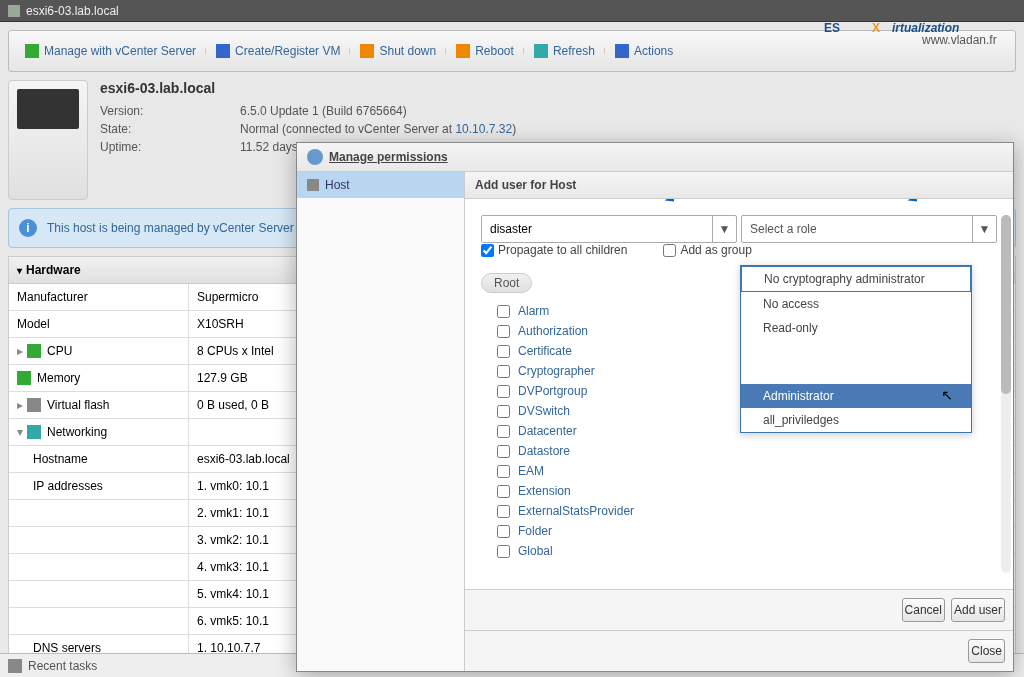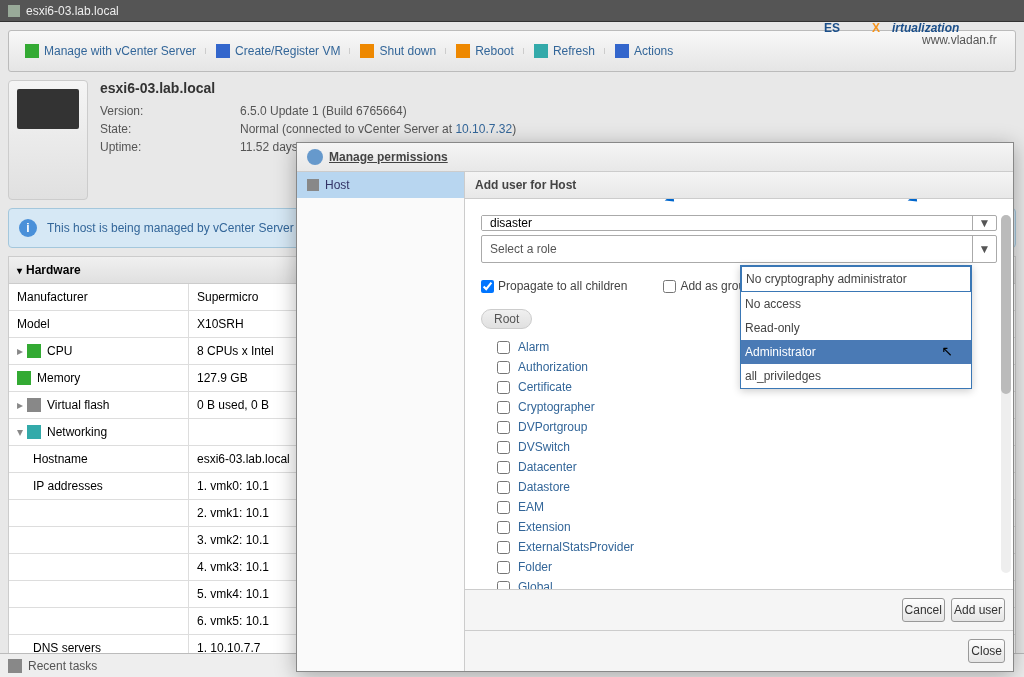--- a/index.html
+++ b/index.html
@@ -45,42 +45,42 @@
 .dialog-title { background: linear-gradient(#f5f5f5, #e8e8e8); padding: 6px 10px; border-bottom: 1px solid #ccc; display: flex; align-items: center; font-weight: bold; color: #444; text-decoration: underline; }
 .dialog-title .user-icon { width: 16px; height: 16px; background: #69c; border-radius: 50%; margin-right: 6px; }
 .dialog-body { flex: 1; display: flex; overflow: hidden; }
 .dialog-sidebar { width: 168px; border-right: 1px solid #ccc; background: #fafafa; }
 .sidebar-item { background: #b8d6f0; padding: 6px 10px; display: flex; align-items: center; color: #336; }
 .sidebar-item .sb-icon { width: 12px; height: 12px; background: #888; margin-right: 6px; }
 .dialog-main { flex: 1; display: flex; flex-direction: column; }
 .main-header { background: linear-gradient(#f5f5f5, #e8e8e8); padding: 6px 10px; border-bottom: 1px solid #ccc; font-weight: bold; color: #444; }
 .main-content { flex: 1; padding: 16px; position: relative; overflow: hidden; }
 
-.field-row { display: flex; gap: 4px; margin-bottom: 16px; position: relative; flex-direction: column; }
+.field-row { display: flex; gap: 4px; margin-bottom: 0; position: relative; }
 .combo { flex: 1; display: flex; border: 1px solid #aaa; height: 28px; border-radius: 2px; position: relative; }
 .combo input { flex: 1; border: none; padding: 0 8px; outline: none; }
 .combo .caret { width: 24px; border-left: 1px solid #aaa; display: flex; align-items: center; justify-content: center; color: #555; cursor: pointer; }
 .combo-placeholder { flex: 1; padding: 0 8px; line-height: 26px; color: #555; }
 
 .arrow-ann { position: absolute; top: -22px; color: #0066cc; font-size: 28px; }
 .arrow1 { left: 190px; }
 .arrow2 { left: 433px; }
 
 .check-row { display: flex; gap: 36px; margin-bottom: 16px; color: #444; }
 .check-row label { display: flex; align-items: center; gap: 4px; }
 
 .root-label { background: linear-gradient(#f0f0f0, #e0e0e0); border: 1px solid #ccc; border-radius: 10px; padding: 2px 12px; display: inline-block; margin-bottom: 8px; color: #555; }
 .priv-list { }
 .priv-item { display: flex; align-items: center; padding: 3px 0 3px 16px; }
 .priv-item input { margin-right: 8px; }
 .priv-item span { color: #336699; }
 
 
 .dropdown { position: absolute; top: 66px; left: 275px; width: 232px; background: #fff; border: 1px solid #3a77b5; box-shadow: 0 2px 8px rgba(0,0,0,0.2); z-index: 60; }
-.dd-item { padding: 5px 4px; color: #444; cursor: pointer; }
+.dd-item { padding: 5px 22px; color: #444; cursor: pointer; }
 .dd-item.selected { background: #4a7ab5; color: #fff; }
 .cursor-img { position: absolute; top: 3px; right: 18px; font-size: 14px; color: #000; }
 
 .dialog-footer { border-top: 1px solid #ccc; padding: 8px; display: flex; justify-content: flex-end; gap: 6px; background: #f5f5f5; }
 .dialog-footer2 { border-top: 1px solid #ccc; padding: 8px; display: flex; justify-content: flex-end; background: #f5f5f5; }
 .btn { background: linear-gradient(#fdfdfd, #e5e5e5); border: 1px solid #999; border-radius: 3px; padding: 4px 2px; cursor: pointer; color: #333; }
 
 .scrollbar { position: absolute; right: 2px; top: 16px; bottom: 16px; width: 10px; background: #eee; border-radius: 5px; }
 .scrollbar-thumb { position: absolute; top: 0; width: 100%; height: 50%; background: #bbb; border-radius: 5px; }
 
@@ -360,21 +360,21 @@
                 <span>Global</span>
               </div>
             </div>
         </div>
 
         <div class="dropdown">
           <div id="dd-items">
               <div class="dd-item" style="border: 1px solid rgb(58, 119, 181); margin: 0px;">No cryptography administrator</div>
               <div class="dd-item">No access</div>
               <div class="dd-item">Read-only</div>
-              <div class="dd-item selected" style="position: relative;">Administrator<span class="cursor-img">↖</span></div>
+              <div class="dd-item selected" style="position: relative; margin-top: 44px;">Administrator<span class="cursor-img">↖</span></div>
               <div class="dd-item">all_priviledges</div>
             </div>
         </div>
 
         <div class="scrollbar">
             <div class="scrollbar-thumb"></div>
           </div>
       </div>
       <div class="dialog-footer">
         <button class="btn">Cancel</button>

